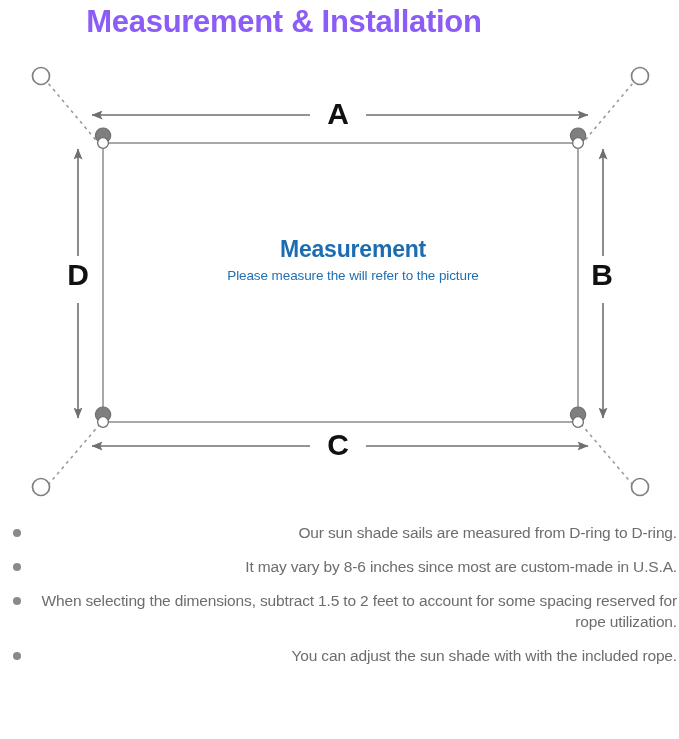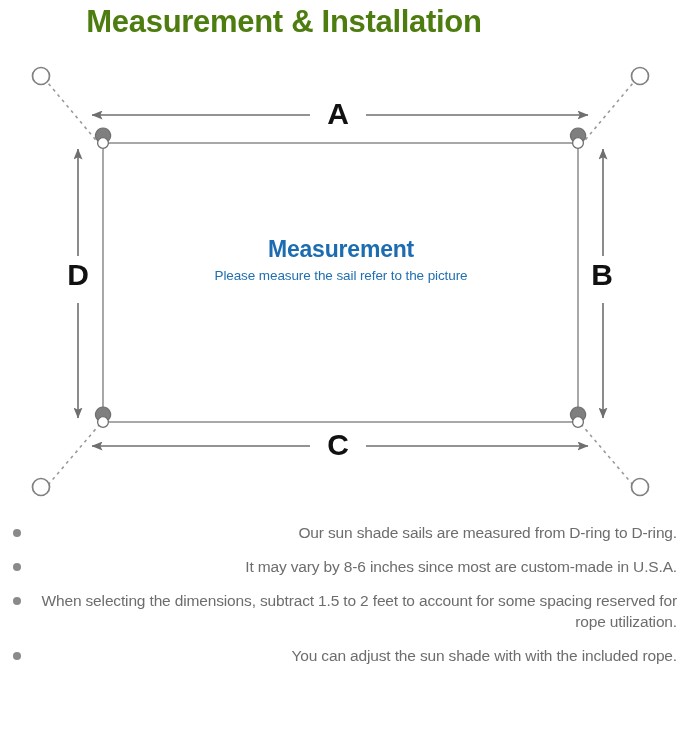--- a/index.html
+++ b/index.html
@@ -25,21 +25,21 @@
 
   
   .title {
     position: absolute;
     left: 0;
     top: 2px;
     width: 568px;
     text-align: center;
     font-size: 31px;
     font-weight: bold;
-    color: #4d7c0f;
+    color: #8b5cf6;
     letter-spacing: -0.3px;
     line-height: 40px;
     white-space: nowrap;
   }
 
   
   .diagram {
     position: absolute;
     left: 0;
     top: 50px;
@@ -64,20 +64,21 @@
   .dim-C { left: 315px; top: 380px; width: 46px; }
   .dim-D { left: 60px; top: 210px; width: 36px; }
   .dim-B { left: 584px; top: 210px; width: 36px; }
 
   .center-label {
     position: absolute;
     left: 103px;
     top: 185px;
     width: 476px;
     text-align: center;
+    padding-left: 12px;
   }
   .center-title {
     font-size: 23px;
     font-weight: bold;
     color: #1b6cb0;
     line-height: 28px;
     letter-spacing: -0.2px;
   }
   .center-sub {
     font-size: 13.5px;
@@ -189,21 +190,21 @@
       </g>
     </svg>
 
     <div class="dim-letter dim-A">A</div>
     <div class="dim-letter dim-B">B</div>
     <div class="dim-letter dim-C">C</div>
     <div class="dim-letter dim-D">D</div>
 
     <div class="center-label">
       <div class="center-title">Measurement</div>
-      <div class="center-sub">Please measure the sail refer to the picture</div>
+      <div class="center-sub">Please measure the will refer to the picture</div>
     </div>
   </div>
 
   <div class="notes">
     <div class="note-item">
       <span class="note-bullet"></span>
       <span>Our sun shade sails are measured from D-ring to D-ring.</span>
     </div>
     <div class="note-item">
       <span class="note-bullet"></span>

